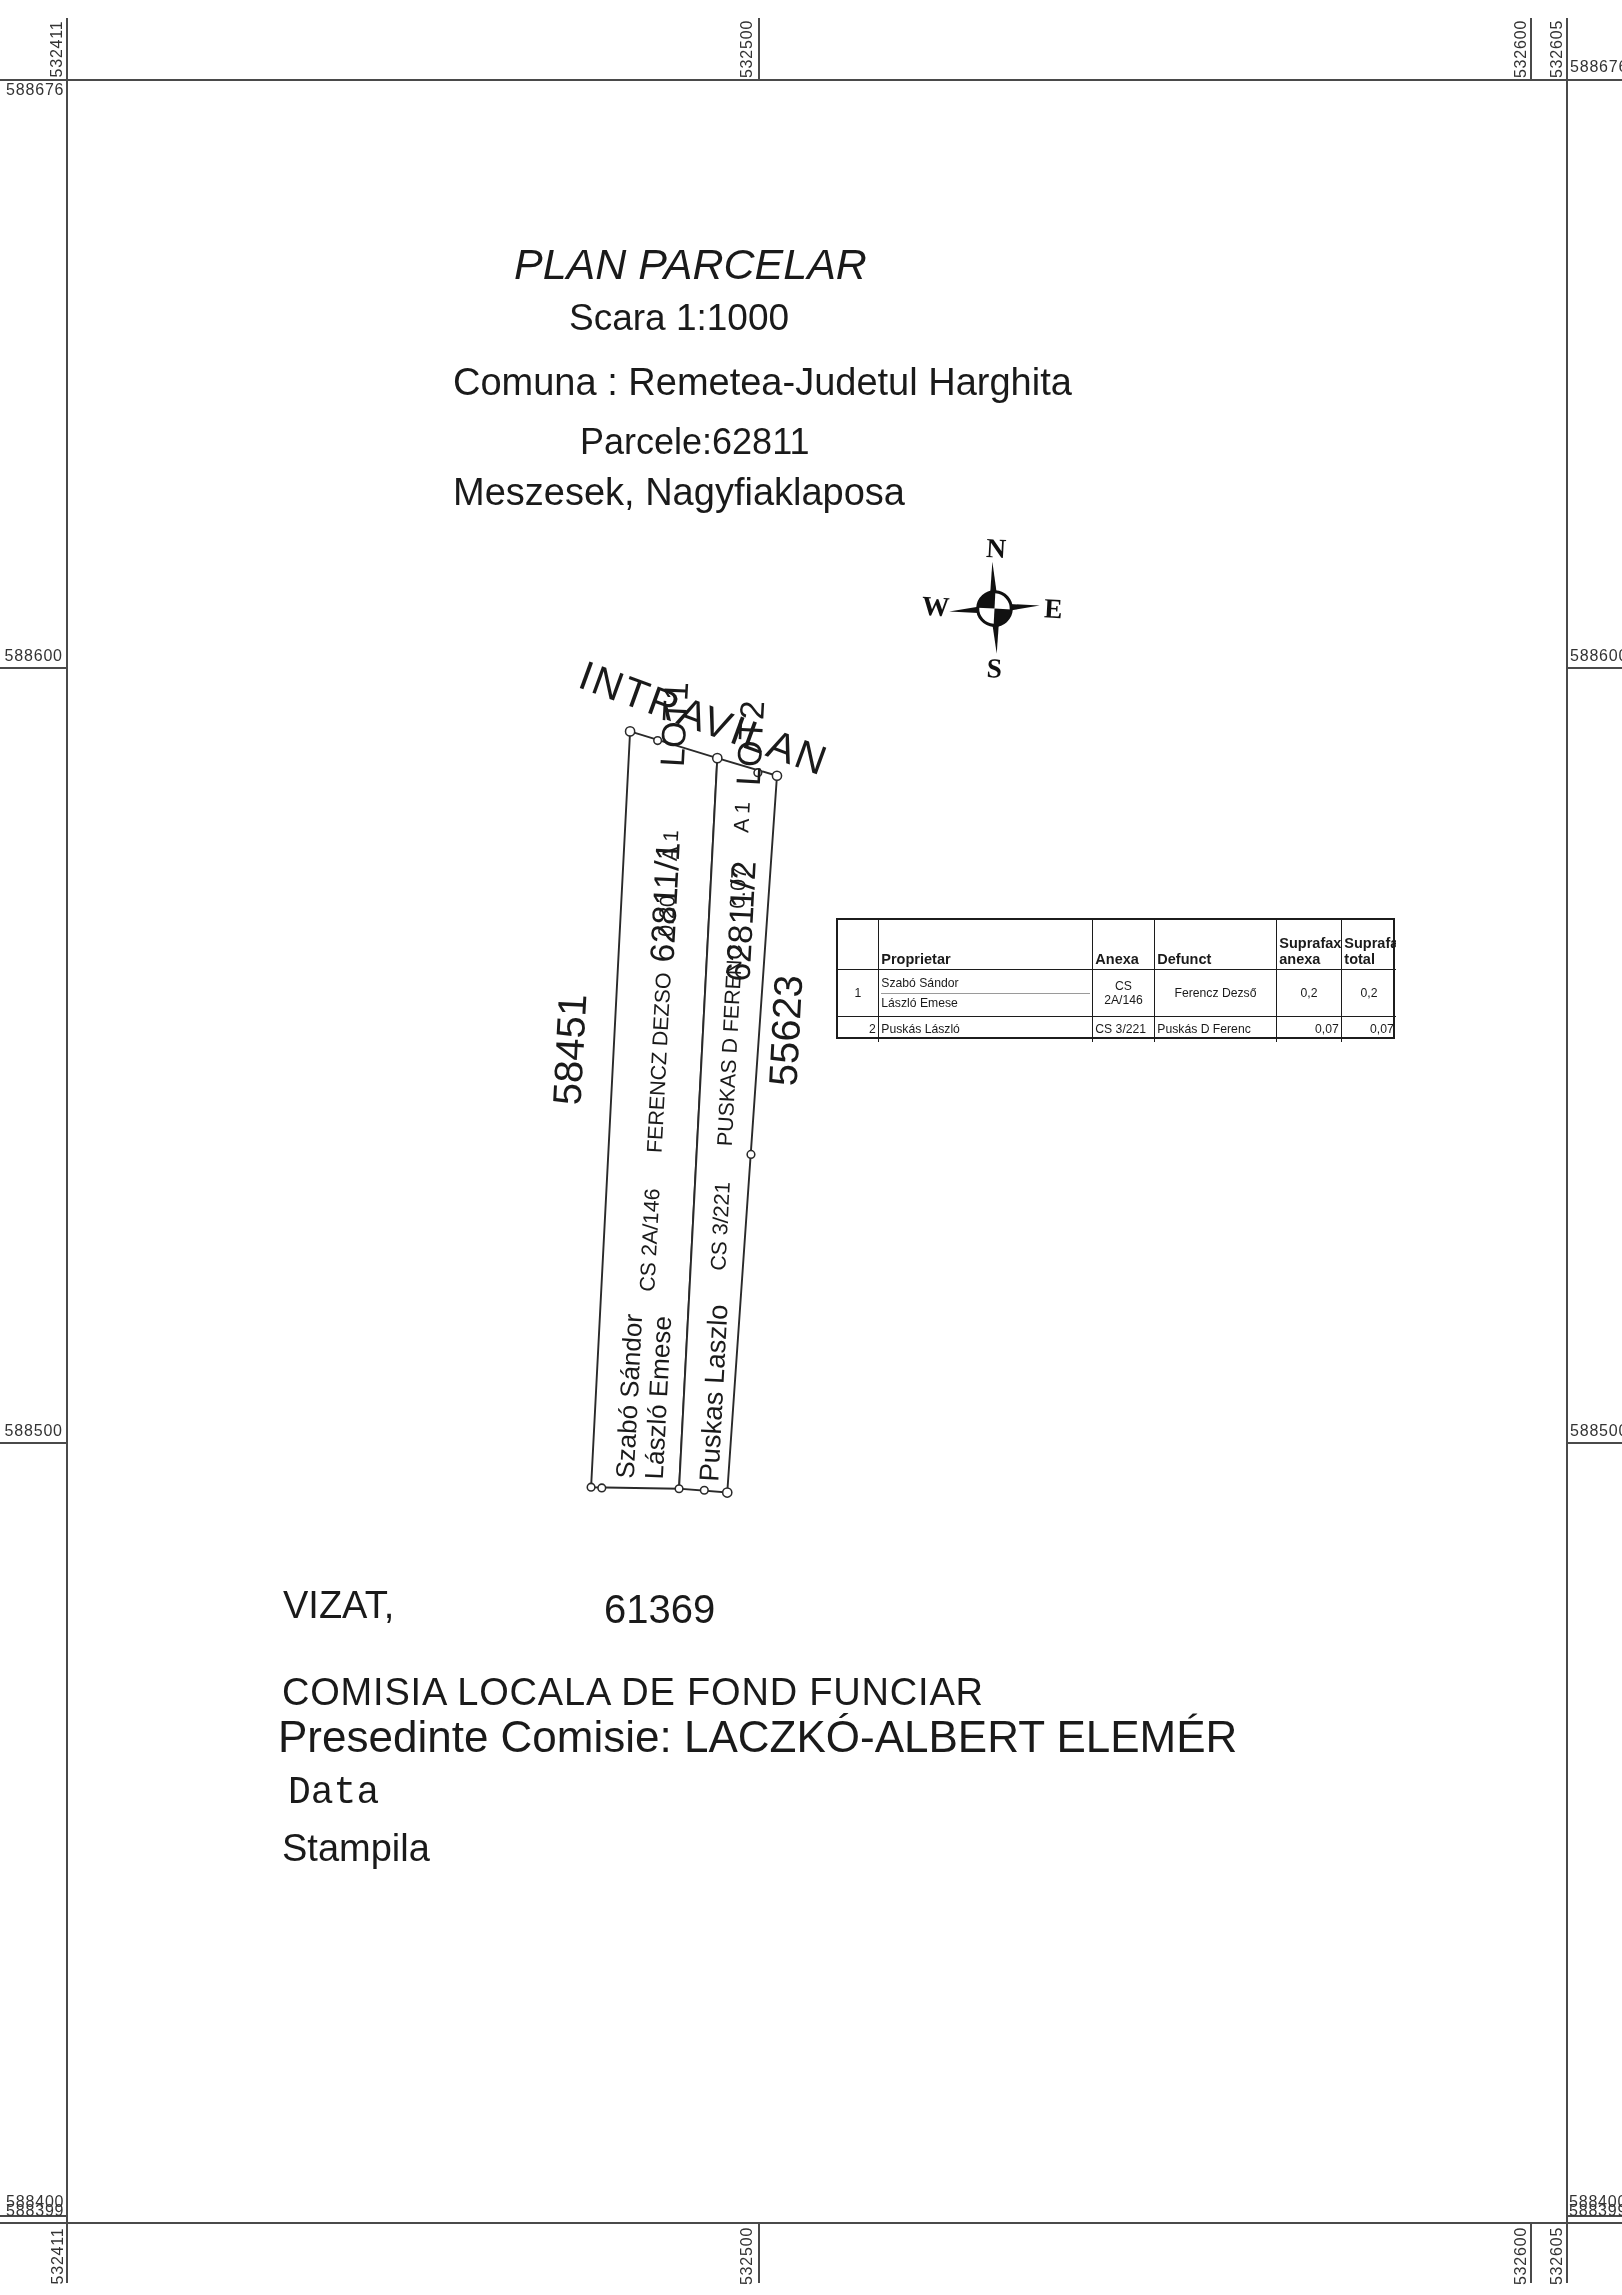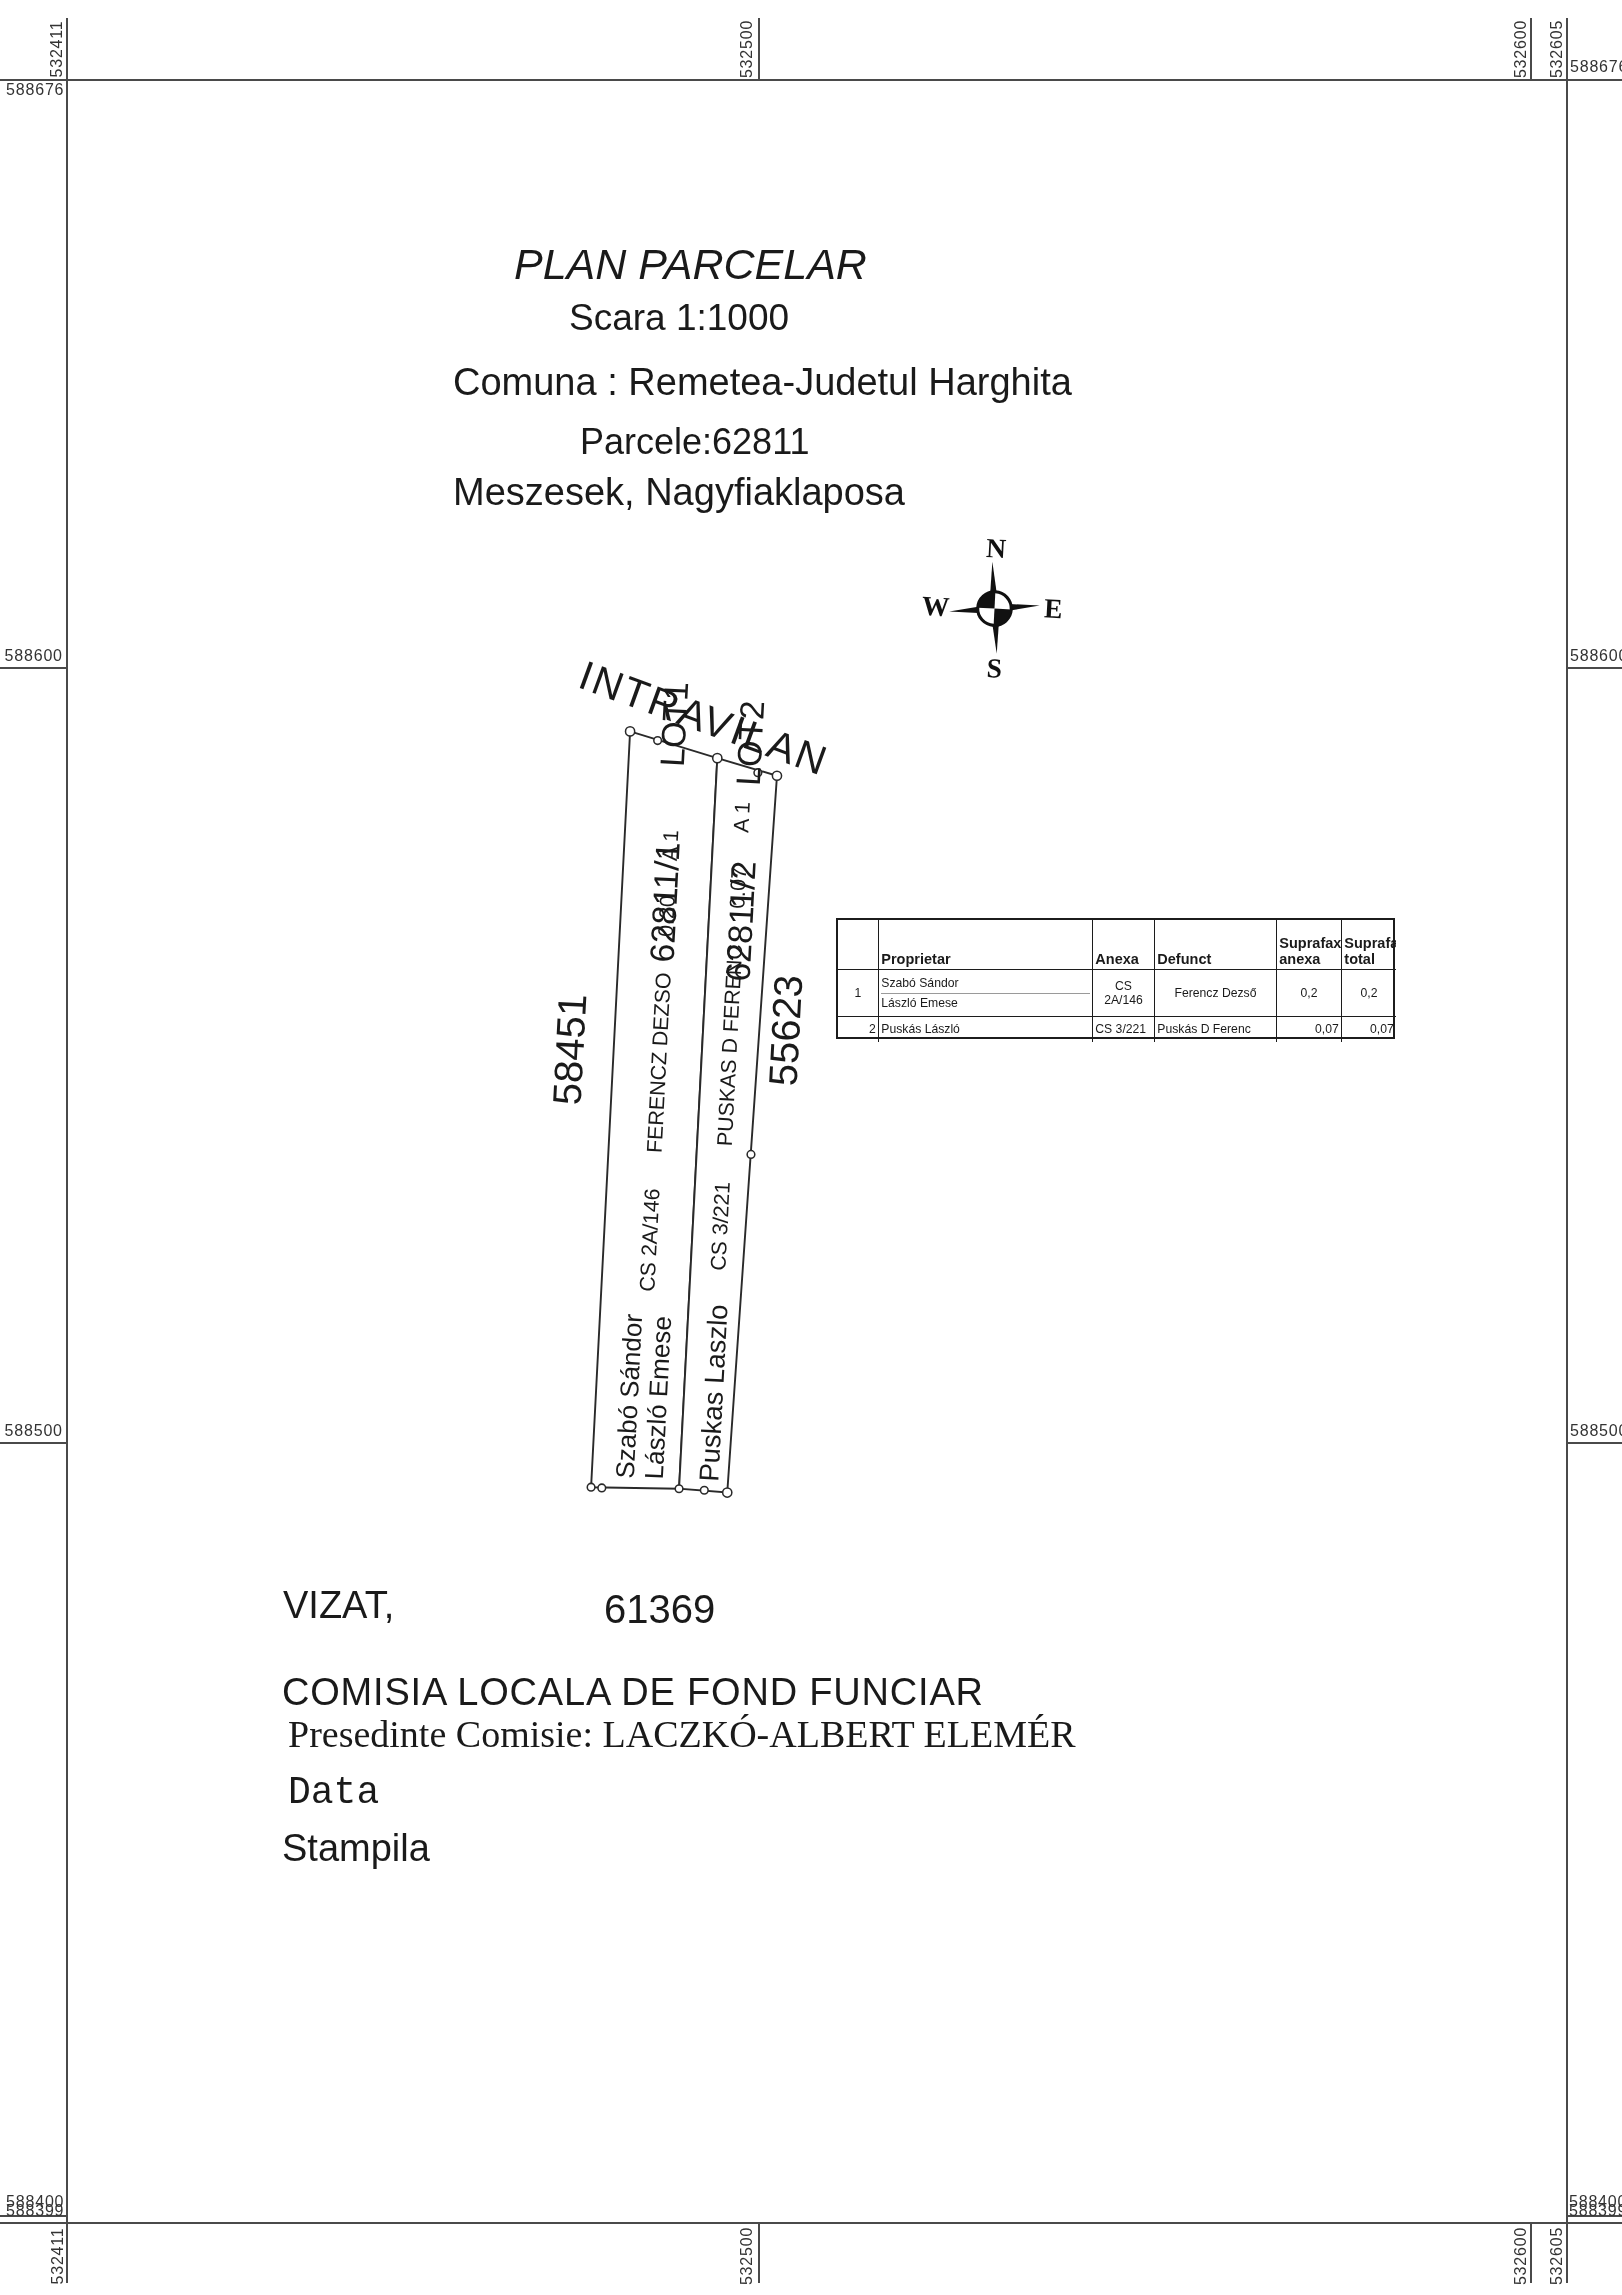--- a/index.html
+++ b/index.html
@@ -157,16 +157,16 @@
   <div class="cell c-right bottomrow">2</div>
   <div class="cell c-left bottomrow">Puskás László</div>
   <div class="cell c-left bottomrow">CS 3/221</div>
   <div class="cell c-left bottomrow">Puskás D Ferenc</div>
   <div class="cell c-right bottomrow">0,07</div>
   <div class="cell c-right bottomrow last">0,07</div>
 </div>
 
 <div class="footer-line" style="left:283px;top:1584px;font-size:38px;">VIZAT,</div>
 <div class="footer-line" style="left:282px;top:1644px;font-size:38px;letter-spacing:0.8px;margin-top:27px;">COMISIA LOCALA DE FOND FUNCIAR</div>
-<div class="footer-line" style="left:288px;top:1712px;font-size:38px;font-family:Liberation Serif, serif;">Presedinte Comisie: LACZKÓ-ALBERT ELEMÉR</div>
+<div class="footer-line" style="left:278px;top:1712px;font-size:44px;">Presedinte Comisie: LACZKÓ-ALBERT ELEMÉR</div>
 <div class="footer-line" style="left:288px;top:1771px;font-size:38px;font-family:Liberation Mono, monospace;">Data</div>
 <div class="footer-line" style="left:282px;top:1827px;font-size:38px;">Stampila</div>
 
 
 </body></html>

